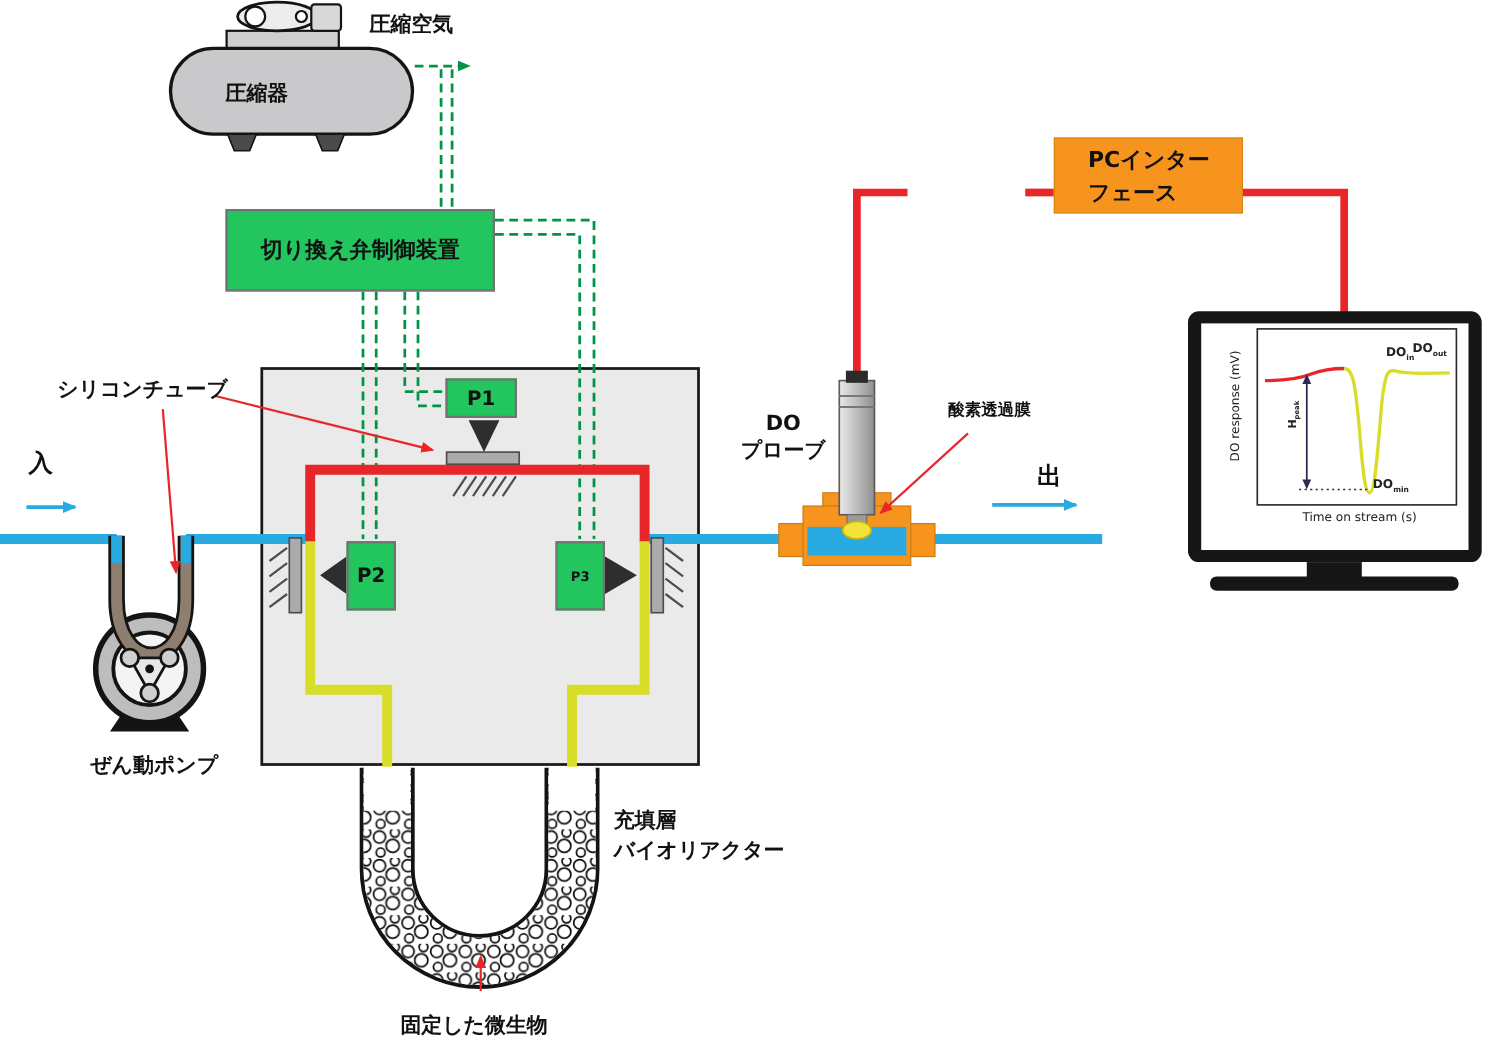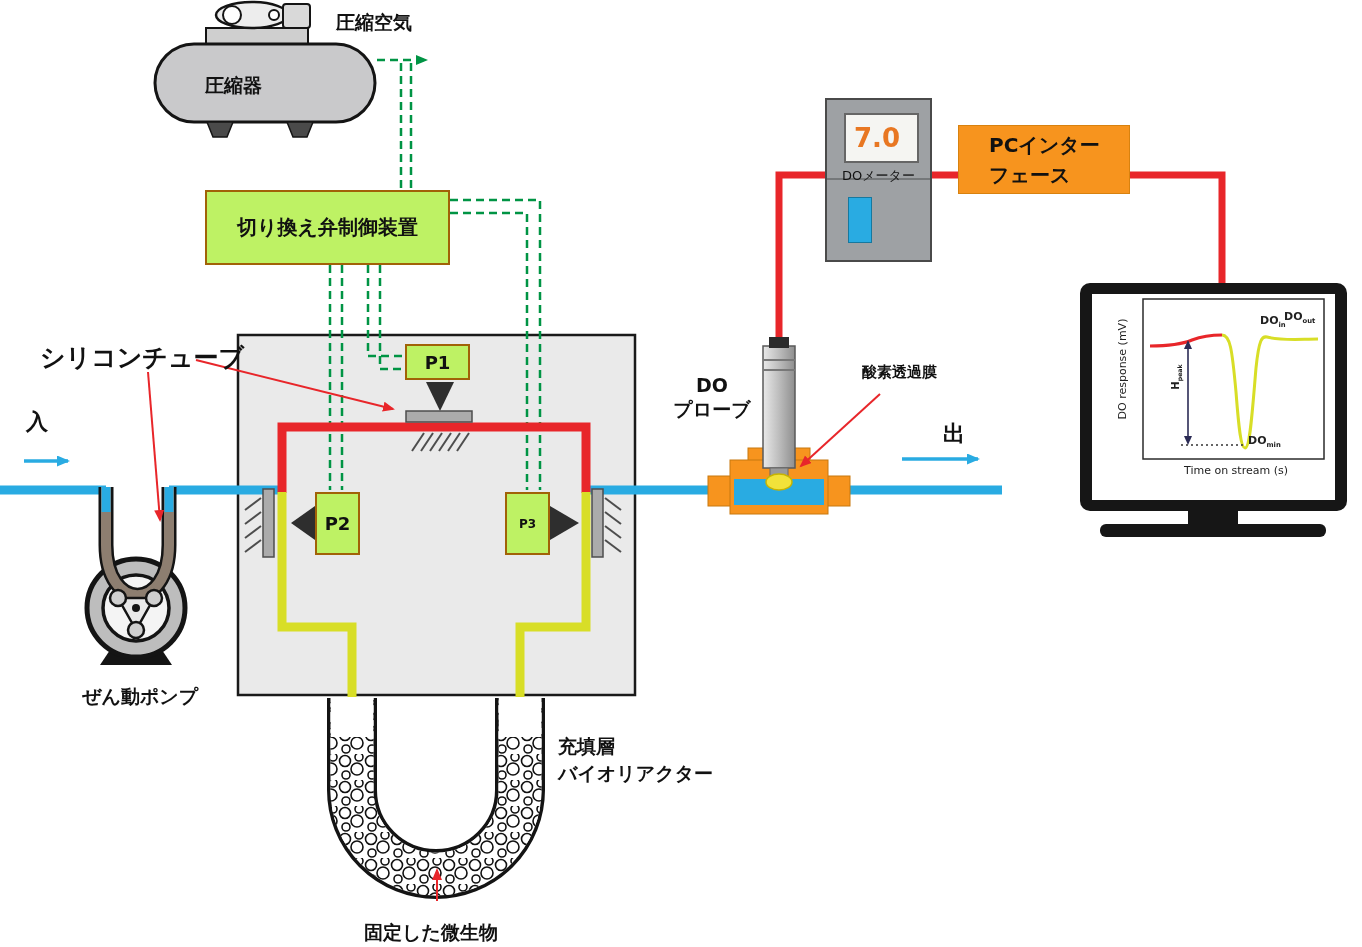--- a/index.html
+++ b/index.html
@@ -1,20 +1,20 @@
 <!DOCTYPE html>
 <html><head>
 <meta charset="utf-8">
 <style>
   html,body{margin:0;padding:0;background:#fff;}
   .stage{position:relative;width:1362px;height:947px;background:#fff;overflow:hidden;
          font-family:"DejaVu Sans","Liberation Sans",sans-serif;color:#111;}
   .stage svg{position:absolute;left:0;top:0;}
   .lbl{position:absolute;font-weight:bold;color:#111;white-space:nowrap;line-height:1.3;}
-  .obox{position:absolute;background:#bef264;border:2px solid #a16207;box-sizing:border-box;
+  .obox{position:absolute;background:#22c55e;border:2px solid #737373;box-sizing:border-box;
         display:flex;align-items:center;justify-content:center;font-weight:bold;color:#111;}
   .pcbox{position:absolute;background:#F7941E;border:1.5px solid #d8820f;box-sizing:border-box;
         display:flex;flex-direction:column;justify-content:center;font-weight:bold;color:#111;
         padding-left:30px;line-height:1.5;}
   .meter{position:absolute;background:#9EA1A4;border:2px solid #4a4a4a;box-sizing:border-box;}
   .meter-screen{position:absolute;left:17px;top:13px;width:75px;height:50px;background:#f5f5f2;
         border:2px solid #666;box-sizing:border-box;display:flex;align-items:center;
         font-weight:bold;font-size:26px;color:#E87722;padding-left:8px;}
   .meter-seam{position:absolute;left:0;top:78px;width:100%;height:2px;background:#75787a;}
   .meter-label{position:absolute;left:0;top:67px;width:100%;text-align:center;font-size:13px;color:#111;}
@@ -198,49 +198,41 @@
     <path d="M24,461 H68" marker-end="url(#mb)"></path>
     <path d="M902,459 H978" marker-end="url(#mb)"></path>
   </g>
 </svg>
 
 <div class="lbl" style="left:336px;top:10px;font-size:19px">圧縮空気</div>
 <div class="lbl" style="left:205px;top:73px;width:120px;font-size:19px">圧縮器</div>
 
 <div class="obox" style="left:205px;top:190px;width:245px;height:75px;font-size:20px">切り換え弁制御装置</div>
 
-<div class="lbl" style="left:40px;top:342px;font-size:25px">シリコンチューブ</div>
+<div class="lbl" style="left:52px;top:342px;font-size:19px">シリコンチューブ</div>
 <div class="lbl" style="left:26px;top:408px;font-size:22px">入</div>
 <div class="lbl" style="left:82px;top:684px;font-size:19px">ぜん動ポンプ</div>
 
 <div class="obox" style="left:405px;top:344px;width:65px;height:36px;font-size:18px">P1</div>
 <div class="obox" style="left:315px;top:492px;width:45px;height:63px;font-size:18px">P2</div>
 <div class="obox" style="left:505px;top:492px;width:45px;height:63px;font-size:12px">P3</div>
 
 <div class="lbl" style="left:558px;top:733px;font-size:19px;line-height:1.4">
   <div>充填層</div>
   <div>バイオリアクター</div>
 </div>
 <div class="lbl" style="left:364px;top:920px;font-size:19px">固定した微生物</div>
 
 <div class="lbl" style="left:668px;top:374px;width:88px;text-align:center;font-size:19px;line-height:1.25">
   <div>DO</div>
   <div>プローブ</div>
 </div>
 <div class="lbl" style="left:862px;top:363px;font-size:15px">酸素透過膜</div>
 <div class="lbl" style="left:943px;top:420px;font-size:22px">出</div>
 
-<div class="meter" style="left:825px;top:98px;width:107px;height:164px">
-  <div class="meter-seam"></div>
-  <div class="meter-screen">
-    <span>7.0</span>
-  </div>
-  <div class="meter-label">DOメーター</div>
-  <div class="meter-btn"></div>
-</div>
 
 <div class="pcbox" style="left:958px;top:125px;width:172px;height:69px;font-size:20px">
   <div>PCインター</div>
   <div>フェース</div>
 </div>
 
 <div class="axlbl" style="left:1116px;top:443px;width:148px;text-align:center;transform:rotate(-90deg);transform-origin:0 0;">DO response (mV)</div>
 <div class="axlbl" style="left:1166px;top:464px;width:140px;text-align:center;">Time on stream (s)</div>
 <div class="ann" style="left:1260px;top:314px"><span>DO</span><sub>in</sub></div>
 <div class="ann" style="left:1284px;top:310px"><span>DO</span><sub>out</sub></div>

